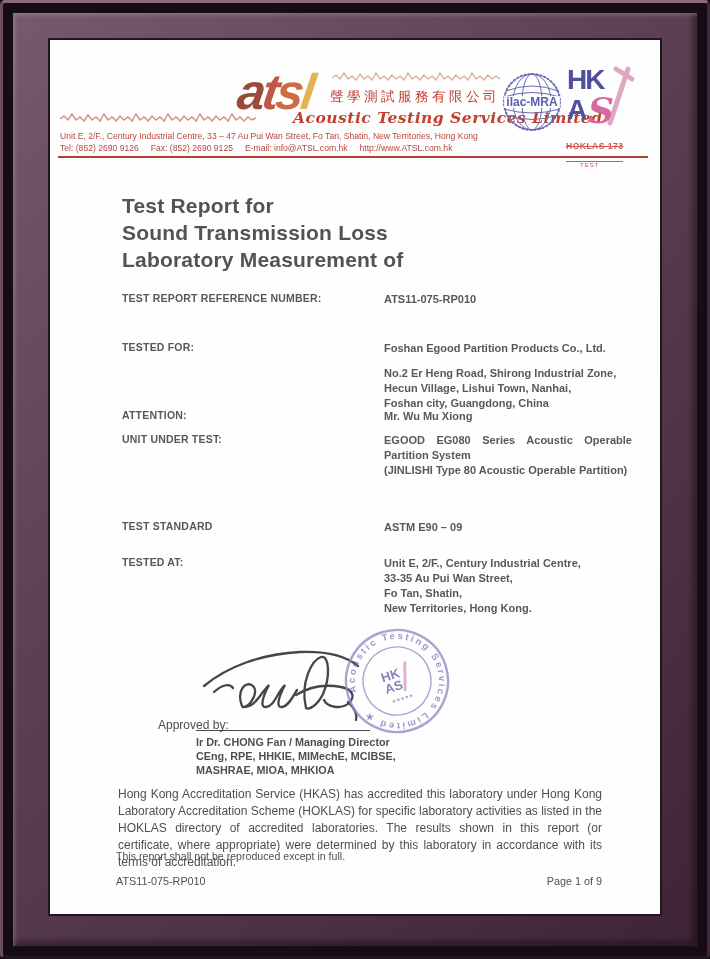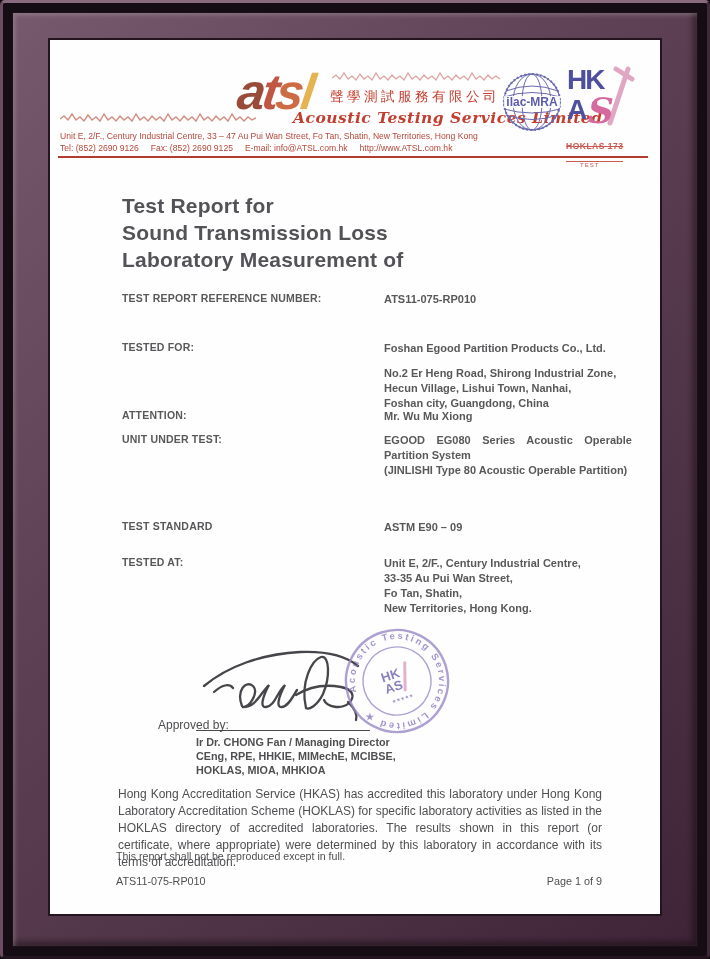--- a/index.html
+++ b/index.html
@@ -224,21 +224,21 @@
           </text>
           <text x="41" y="52" font-family="Liberation Sans, sans-serif" font-size="13" font-weight="800" fill="#6f60b2">HK</text>
           <text x="41" y="64" font-family="Liberation Sans, sans-serif" font-size="13" font-weight="800" fill="#6f60b2">AS</text>
           <path d="M68,40 L60,66" stroke="#d9a0bf" stroke-width="3" stroke-linecap="round" fill="none"></path>
           <text x="55" y="75" text-anchor="middle" font-size="5" fill="#8d7cc0">★★★★★</text>
         </g>
       </svg>
 
       <div class="signame n1">Ir Dr. CHONG Fan / Managing Director</div>
       <div class="signame n2">CEng, RPE, HHKIE, MIMechE, MCIBSE,</div>
-      <div class="signame n3">HOKLAS, MIOA, MHKIOA</div>
+      <div class="signame n3">MASHRAE, MIOA, MHKIOA</div>
 
       <div class="accred">Hong Kong Accreditation Service (HKAS) has accredited this laboratory under Hong Kong Laboratory Accreditation Scheme (HOKLAS) for specific laboratory activities as listed in the HOKLAS directory of accredited laboratories. The results shown in this report (or certificate, where appropriate) were determined by this laboratory in accordance with its terms of accreditation.</div>
       <div class="repro">This report shall not be reproduced except in full.</div>
       <div class="ref">ATS11-075-RP010</div>
       <div class="pagenum">Page 1 of 9</div>
 
     </div>
   </div>
 </div>
 

